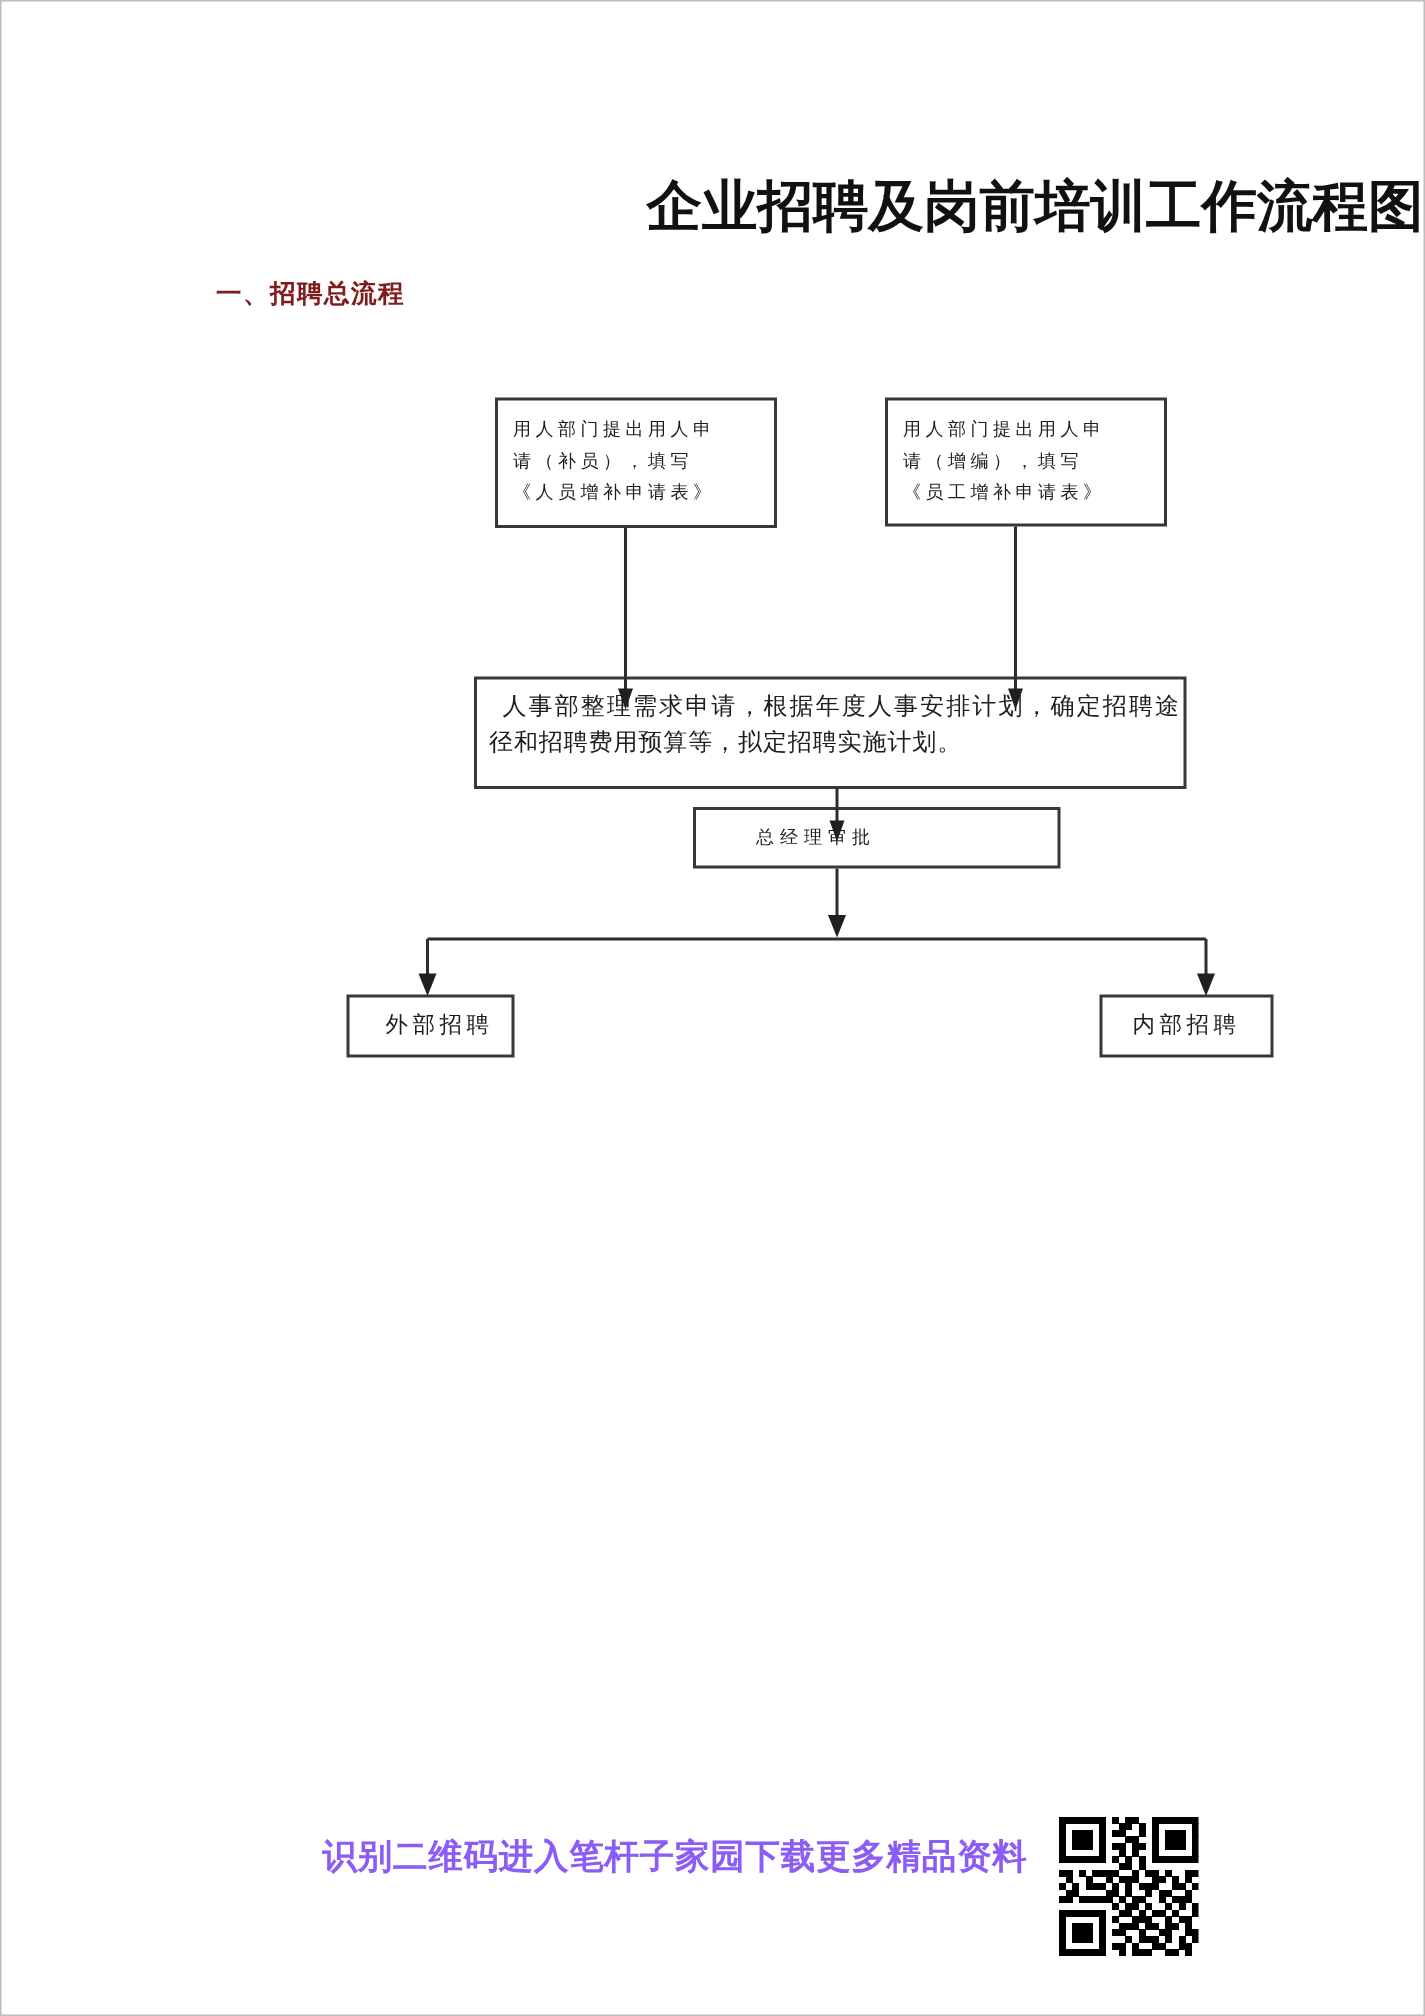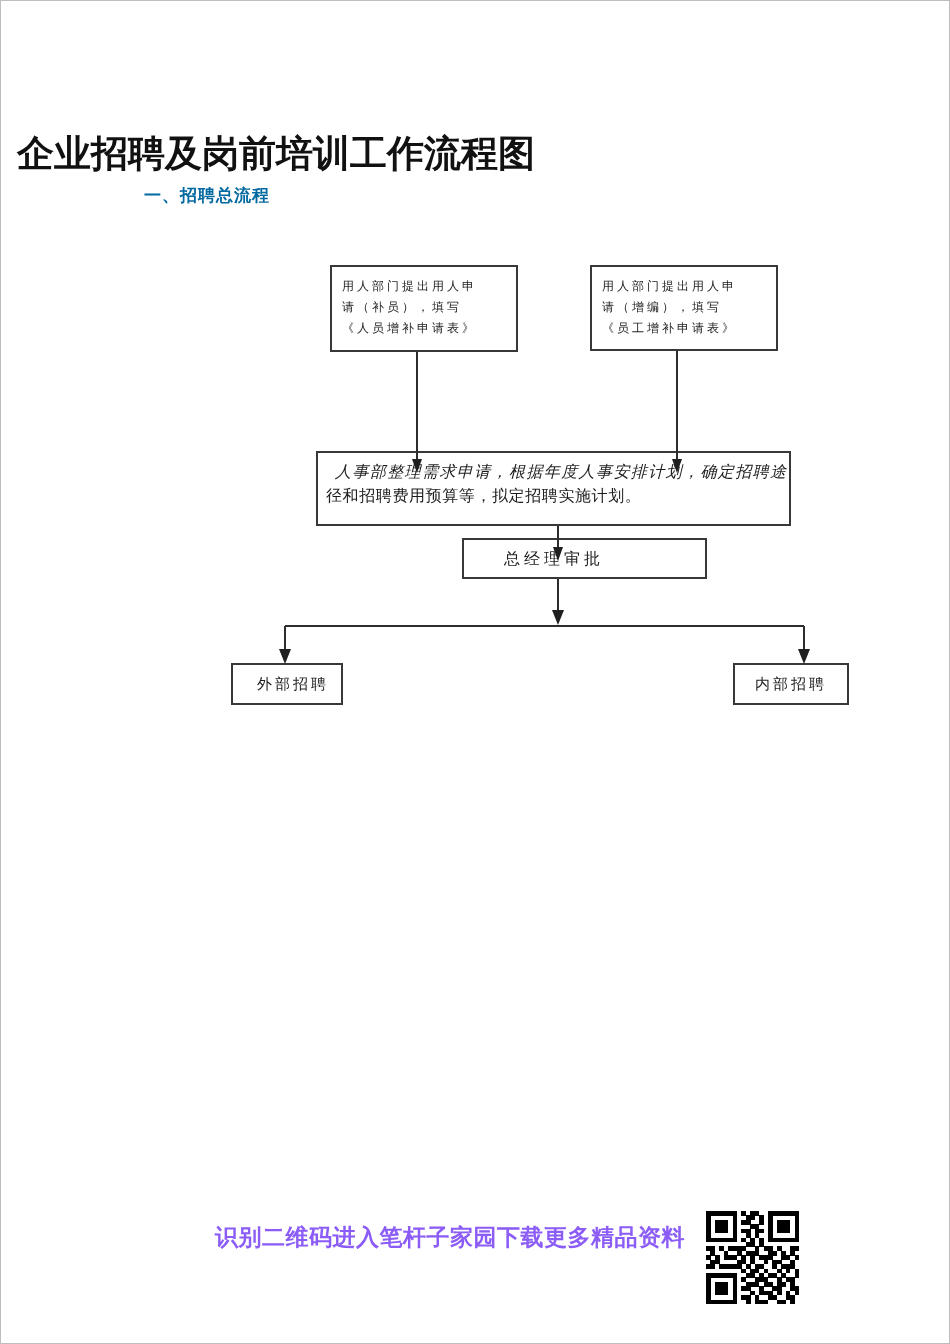--- a/index.html
+++ b/index.html
@@ -12,38 +12,38 @@
     border: 1px solid #bdbdbd;
     box-sizing: border-box;
     font-family: "Liberation Serif", "DejaVu Serif", serif;
     color: #1d1d1d;
     overflow: hidden;
   }
   .page-title {
     position: absolute;
     left: 0; right: 0;
     top: 112px;
-    margin: 16px;
-    text-align: left;
+    margin: 0;
+    text-align: right;
     font-family: "Liberation Serif", "DejaVu Serif", serif;
     font-weight: 700;
     font-size: 37px;
     letter-spacing: 0px;
     color: #111;
     white-space: nowrap;
   }
   .section-heading {
     position: absolute;
     left: 143px;
     top: 183px;
     font-family: "Liberation Sans", "DejaVu Sans", sans-serif;
     font-weight: 700;
     font-size: 17px;
     letter-spacing: 1px;
-    color: #0369a1;
+    color: #7f1d1d;
     white-space: nowrap;
   }
   .node {
     position: absolute;
     box-sizing: border-box;
     border: 2px solid #383838;
     background: #ffffff;
     font-size: 12px;
     line-height: 21px;
   }
@@ -55,29 +55,29 @@
   }
   .node-request-left  { left: 329px; top: 264px; height: 87px; }
   .node-request-right { left: 589px; top: 264px; height: 86px; }
   .node-hr {
     left: 315px; top: 450px;
     width: 475px; height: 75px;
     padding: 7px 8px 0 8px;
     font-size: 16px;
     line-height: 24px;
   }
-  .node-hr .line-1 { letter-spacing: 1.4px; text-indent: 9px; font-style: italic; }
+  .node-hr .line-1 { letter-spacing: 1.4px; text-indent: 9px; }
   .node-hr .line-2 { letter-spacing: 0.6px; }
   .node-gm {
     left: 443px; top: 537px;
     width: 245px; height: 41px;
     display: flex;
     align-items: center;
     padding-left: 40px;
-    font-size: 16px;
+    font-size: 12px;
     letter-spacing: 4px;
     margin-left: 18px;
   }
   .node-result {
     top: 662px;
     height: 42px;
     display: flex;
     align-items: center;
     justify-content: center;
     letter-spacing: 3px;

